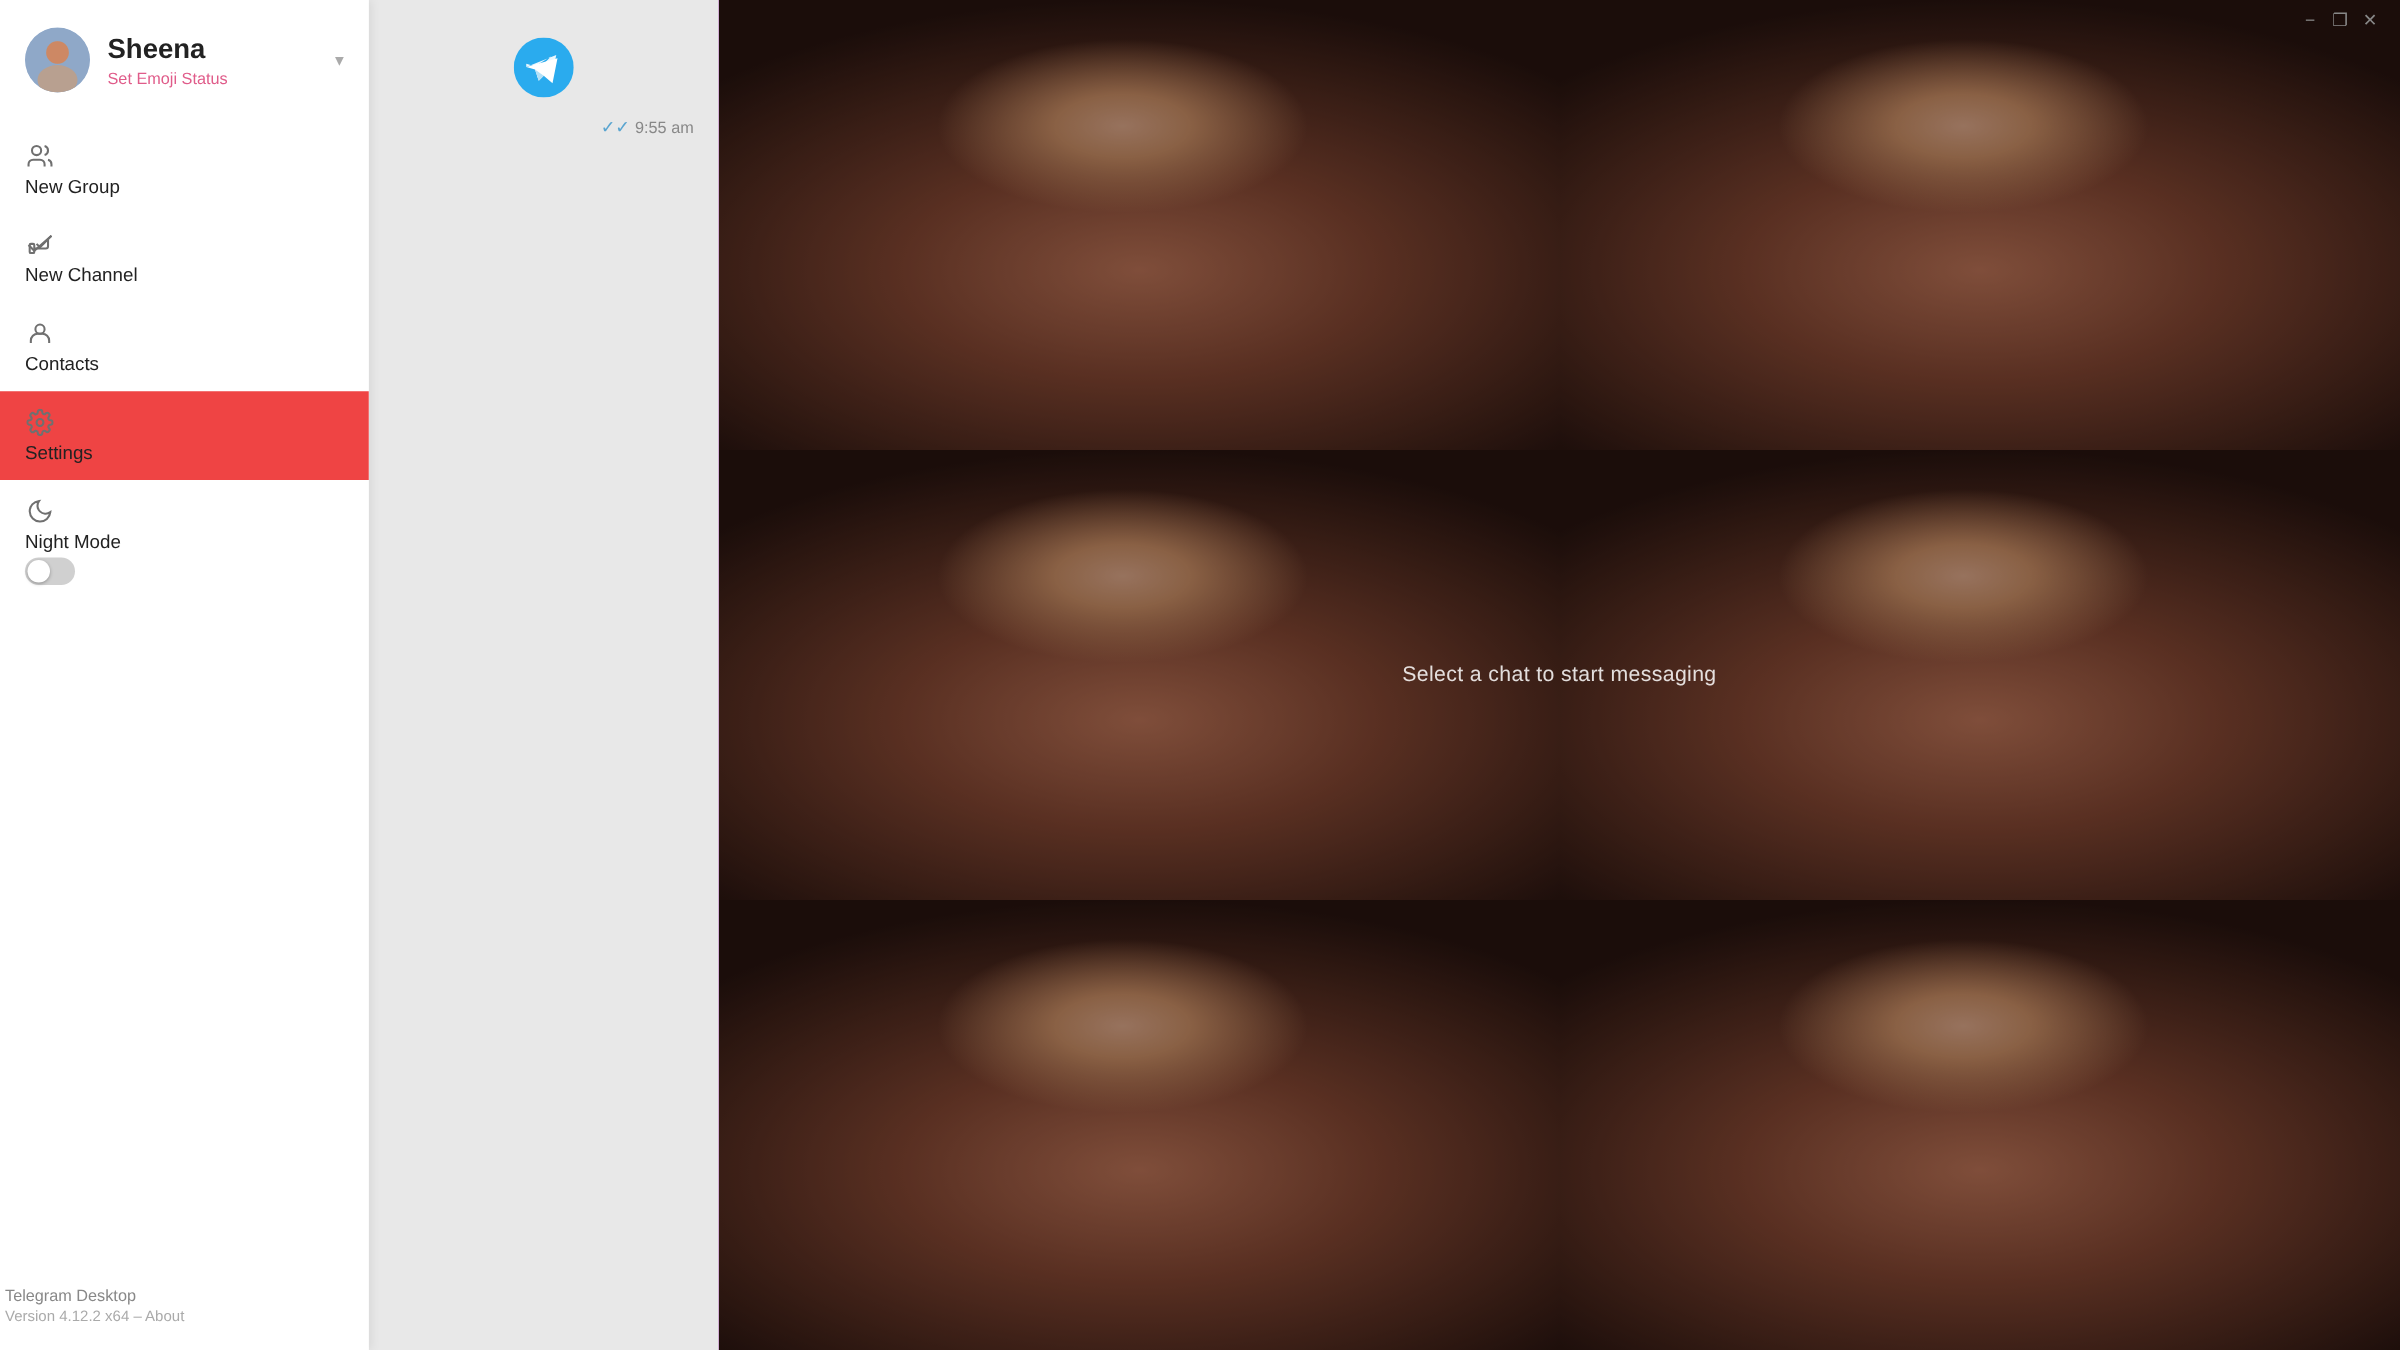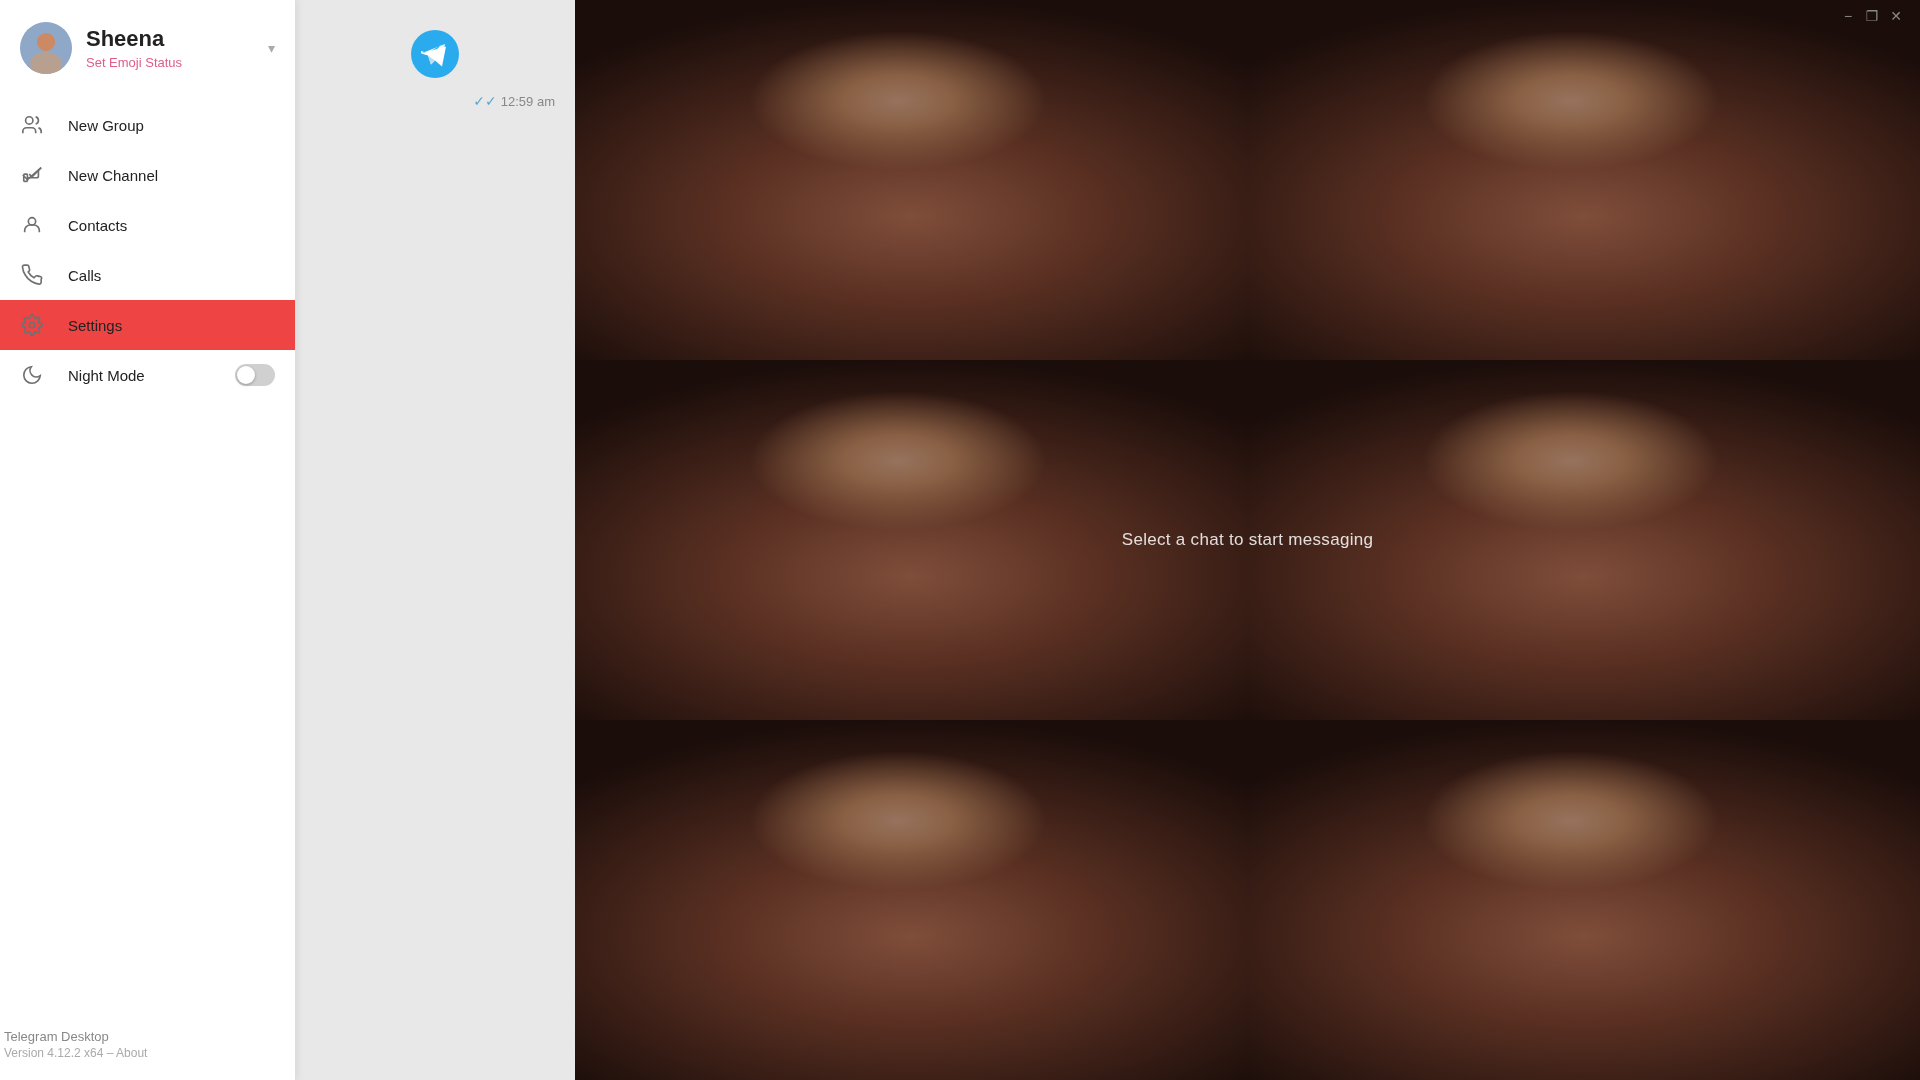--- a/index.html
+++ b/index.html
@@ -73,26 +73,27 @@
     }
 
     .menu-items {
       display: flex;
       flex-direction: column;
       padding: 8px 0;
     }
 
     .menu-item {
       display: flex;
-      align-items: center;
+      align-items: flex-start;
       padding: 13px 20px;
       cursor: pointer;
-      gap: 24px;
+      gap: 4px;
       border-radius: 0;
       transition: background 0.15s;
+      flex-direction: column;
     }
 
     .menu-item.active {
       background: #ef4444;
     }
 
     .menu-icon {
       width: 24px;
       height: 24px;
       display: flex;
@@ -337,28 +338,20 @@
     <div class="menu-item">
       <div class="menu-icon">
         <svg viewBox="0 0 24 24" fill="none" stroke="currentColor" stroke-width="1.8">
           <circle cx="12" cy="8" r="4"></circle>
           <path d="M4 20v-2a6 6 0 0 1 6-6h4a6 6 0 0 1 6 6v2"></path>
         </svg>
       </div>
       <span class="menu-label">Contacts</span>
     </div>
 
-    <div class="menu-item">
-      <div class="menu-icon">
-        <svg viewBox="0 0 24 24" fill="none" stroke="currentColor" stroke-width="1.8">
-          <path d="M22 16.92v3a2 2 0 0 1-2.18 2 19.79 19.79 0 0 1-8.63-3.07A19.5 19.5 0 0 1 4.69 12a19.79 19.79 0 0 1-3.07-8.67A2 2 0 0 1 3.6 1.18h3a2 2 0 0 1 2 1.72c.127.96.361 1.903.7 2.81a2 2 0 0 1-.45 2.11L7.91 8.73a16 16 0 0 0 6.29 6.29l1.62-1.62a2 2 0 0 1 2.11-.45c.907.339 1.85.573 2.81.7a2 2 0 0 1 1.72 2.17z"></path>
-        </svg>
-      </div>
-      <span class="menu-label">Calls</span>
-    </div>
 
 
     <div class="menu-item active">
       <div class="menu-icon">
         <svg viewBox="0 0 24 24" fill="none" stroke="currentColor" stroke-width="1.8">
           <circle cx="12" cy="12" r="3"></circle>
           <path d="M19.4 15a1.65 1.65 0 0 0 .33 1.82l.06.06a2 2 0 0 1-2.83 2.83l-.06-.06a1.65 1.65 0 0 0-1.82-.33 1.65 1.65 0 0 0-1 1.51V21a2 2 0 0 1-4 0v-.09A1.65 1.65 0 0 0 9 19.4a1.65 1.65 0 0 0-1.82.33l-.06.06a2 2 0 0 1-2.83-2.83l.06-.06A1.65 1.65 0 0 0 4.68 15a1.65 1.65 0 0 0-1.51-1H3a2 2 0 0 1 0-4h.09A1.65 1.65 0 0 0 4.6 9a1.65 1.65 0 0 0-.33-1.82l-.06-.06a2 2 0 0 1 2.83-2.83l.06.06A1.65 1.65 0 0 0 9 4.68a1.65 1.65 0 0 0 1-1.51V3a2 2 0 0 1 4 0v.09a1.65 1.65 0 0 0 1 1.51 1.65 1.65 0 0 0 1.82-.33l.06-.06a2 2 0 0 1 2.83 2.83l-.06.06A1.65 1.65 0 0 0 19.4 9a1.65 1.65 0 0 0 1.51 1H21a2 2 0 0 1 0 4h-.09a1.65 1.65 0 0 0-1.51 1z"></path>
         </svg>
       </div>
       <span class="menu-label">Settings</span>
@@ -388,21 +381,21 @@
   <div class="telegram-logo">
     <svg viewBox="0 0 48 48" xmlns="http://www.w3.org/2000/svg">
       <circle cx="24" cy="24" r="24" fill="#2AABEE"></circle>
       <path d="M10 23.5l24-9.5-4 20-7-6-4 4v-6l11-11-13 8-7-2z" fill="white" opacity="0.9"></path>
       <path d="M10 23.5l7 2 3 9 4-4 7 6 4-20z" fill="white"></path>
       <path d="M17 25.5l3 9 4-4-7-5z" fill="#b3e0f7"></path>
     </svg>
   </div>
   <div class="message-time">
     <span class="double-check">✓✓</span>
-    <span>12:59 am</span>
+    <span>9:55 am</span>
   </div>
 </div>
 
 <div class="main-panel">
 
   <div class="photo-grid">
 
     <div class="photo-cell">
       <div class="person-bg">
         <svg width="100%" height="100%" viewBox="0 0 400 270" preserveAspectRatio="xMidYMid slice">

